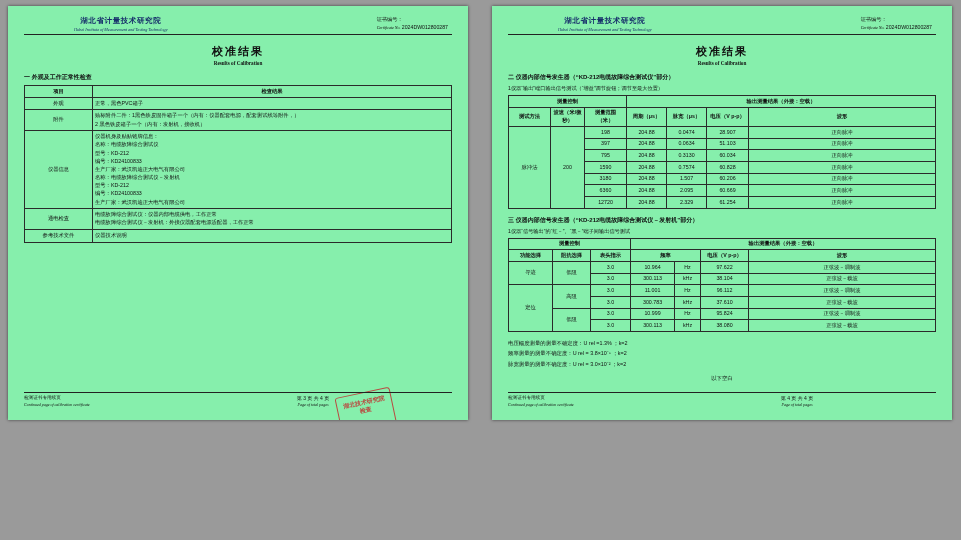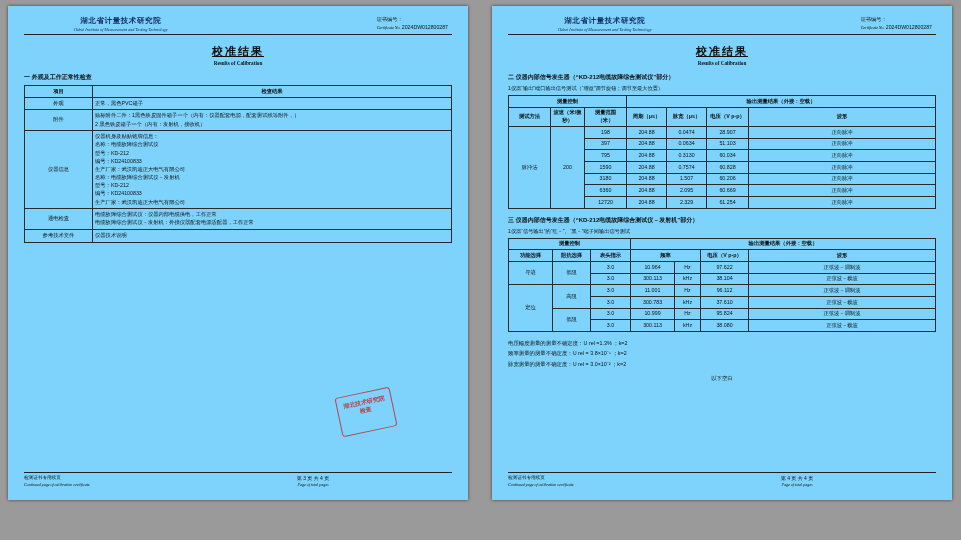--- a/index.html
+++ b/index.html
@@ -12,22 +12,22 @@
     width: 961px;
     height: 540px;
     position: relative;
     background: #9a9a9a;
     overflow: hidden;
   }
   .page {
     position: absolute;
     top: 6px;
     width: 460px;
-    height: 494px;
-    background: #7dd3fc;
+    height: 414px;
+    background: #86efac;
     box-shadow: 0 0 3px rgba(0,0,0,0.6);
     box-sizing: border-box;
     padding: 10px 16px 0 16px;
     font-size: 6px;
     color: #111;
     overflow: hidden;
   }
   #page-left { left: 8px; }
   #page-right { left: 492px; }
 
@@ -68,21 +68,20 @@
   .certno .val { font-size: 5.2px; }
 
   .title-block {
     text-align: center;
     margin-top: 9px;
   }
   .title-block .cn {
     font-size: 11px;
     font-weight: bold;
     letter-spacing: 2px;
-    text-decoration: underline;
   }
   .title-block .en {
     font-size: 5.2px;
     font-weight: bold;
     font-family: "Liberation Serif", serif;
     margin-top: 1px;
   }
 
   .section-title {
     font-size: 6px;

